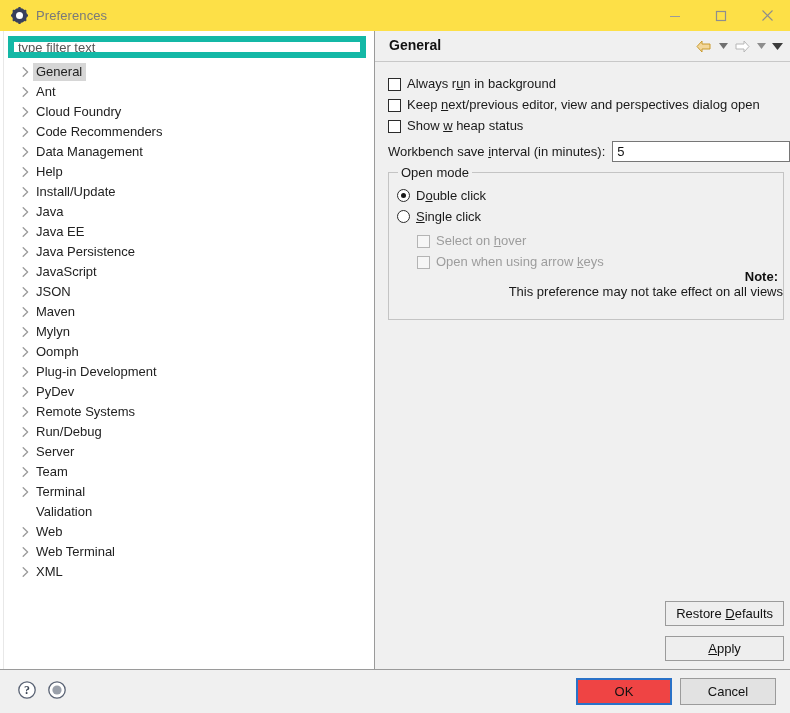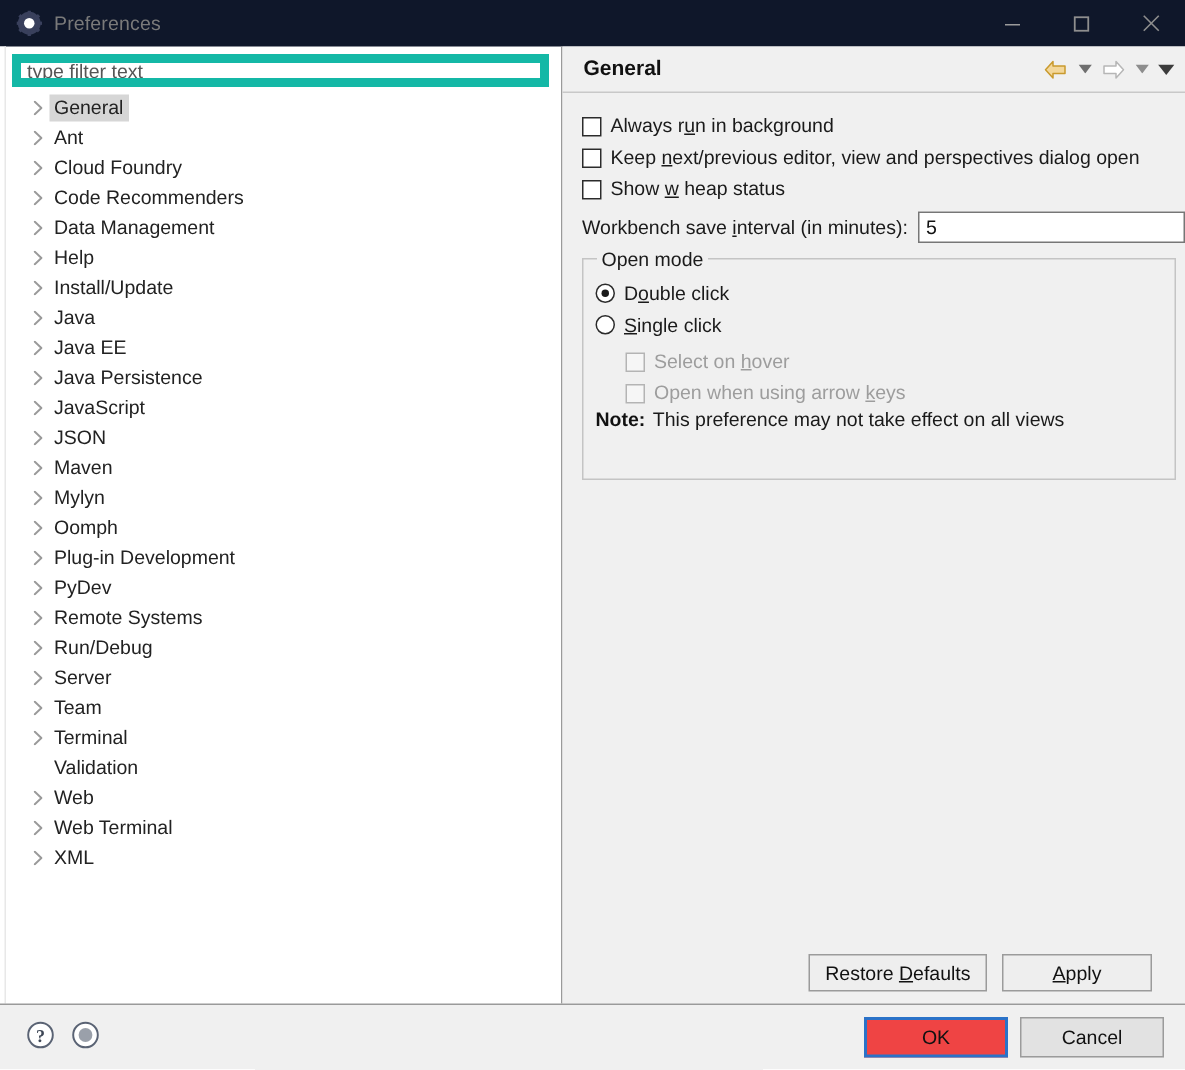--- a/index.html
+++ b/index.html
@@ -20,21 +20,21 @@
     overflow: hidden;
     background: #ffffff;
     box-sizing: border-box;
   }
 
   
   .titlebar {
     position: absolute;
     left: 0; top: 0;
     width: 790px; height: 31px;
-    background: #0f172a;
+    background: #fde047;
     display: flex;
     align-items: center;
   }
   .title-icon {
     margin-left: 11px;
     width: 17px; height: 17px;
     display: block;
   }
   .title-text {
     margin-left: 8px;
@@ -251,38 +251,40 @@
     content: "";
     position: absolute;
     left: 3px; top: 3px;
     width: 5px; height: 5px;
     border-radius: 50%;
     background: #1a1a1a;
   }
   .sub-row { padding-left: 28px; }
   .note-row {
     display: flex;
-    align-items: center;
+    align-items: flex-end;
     height: 20px;
     padding-left: 8px;
+    flex-direction: column;
   }
   .note-strong {
     font-size: 13px;
     font-weight: bold;
     color: #111111;
     margin-right: 5px;
   }
   .note-text { font-size: 13px; color: #1a1a1a; }
 
   
   .applybar {
     position: absolute;
-    right: 22px; bottom: 8px;
+    right: 6px; bottom: 8px;
     display: flex;
     gap: 10px;
+    flex-direction: column;
   }
   .btn {
     box-sizing: border-box;
     height: 25px;
     min-width: 100px;
     padding: 0 10px;
     border: 1px solid #9b9b9b;
     background: #eeeeee;
     font-family: "Liberation Sans", sans-serif;
     font-size: 13px;

